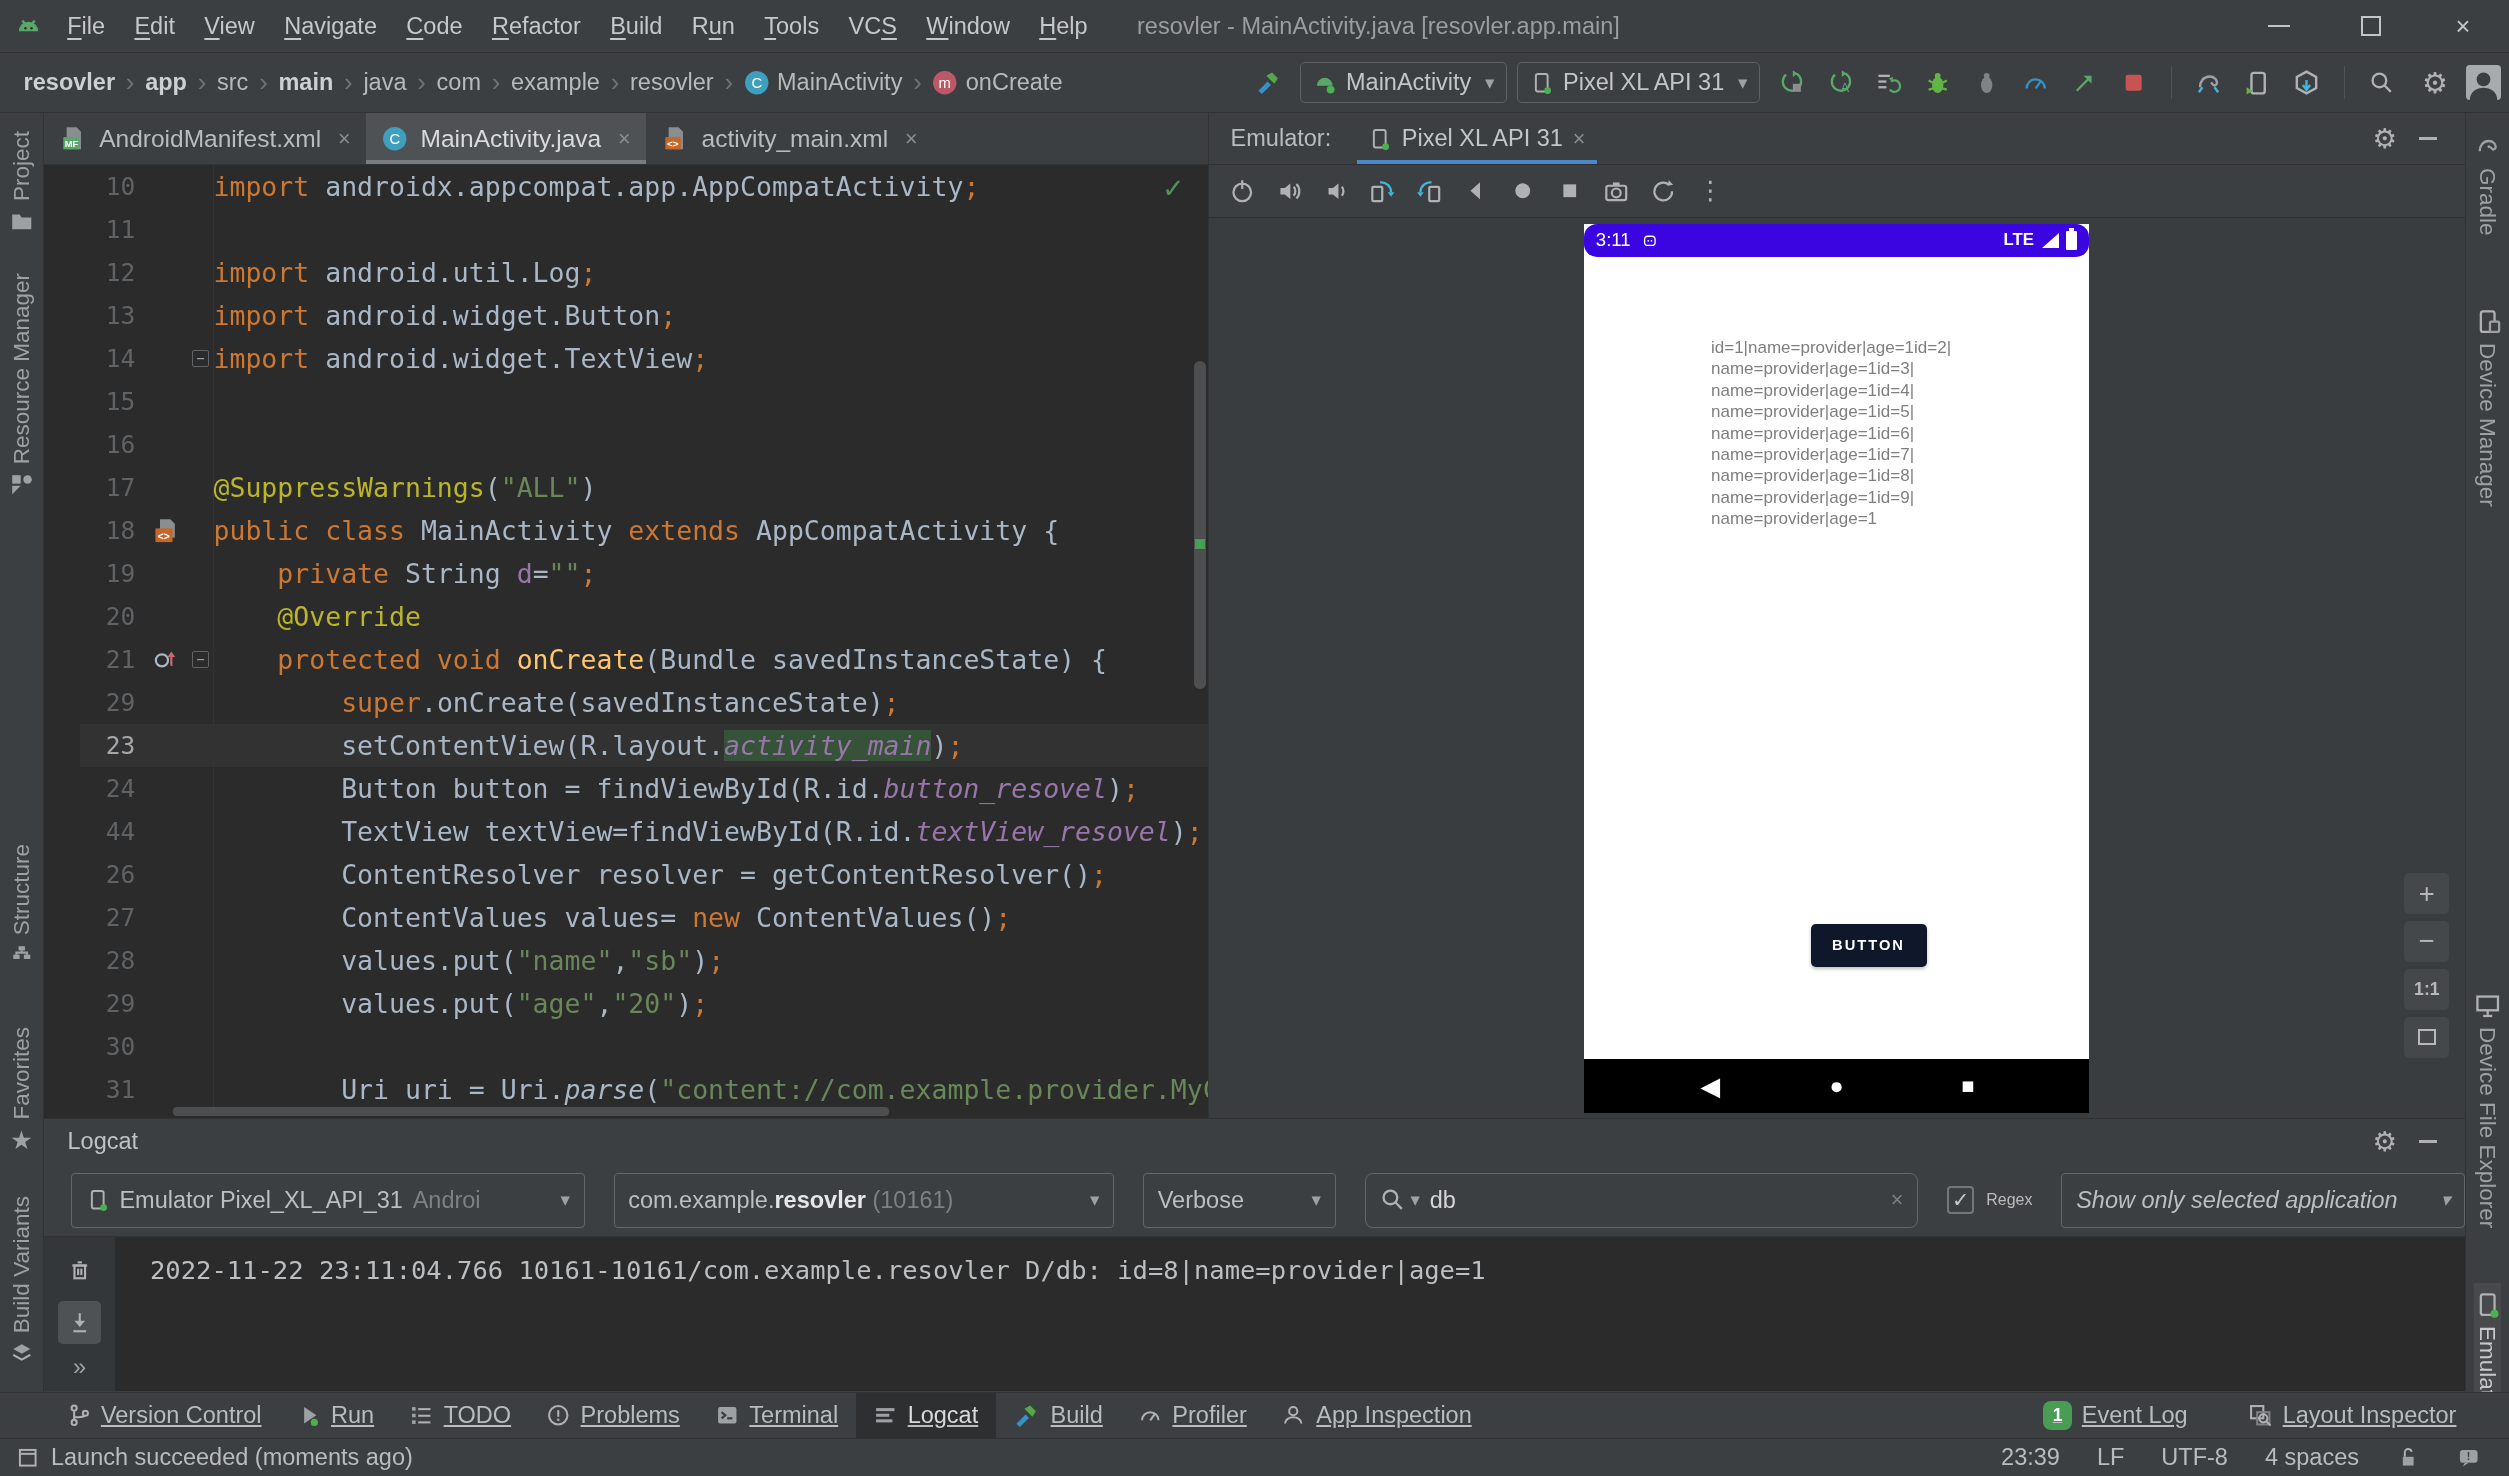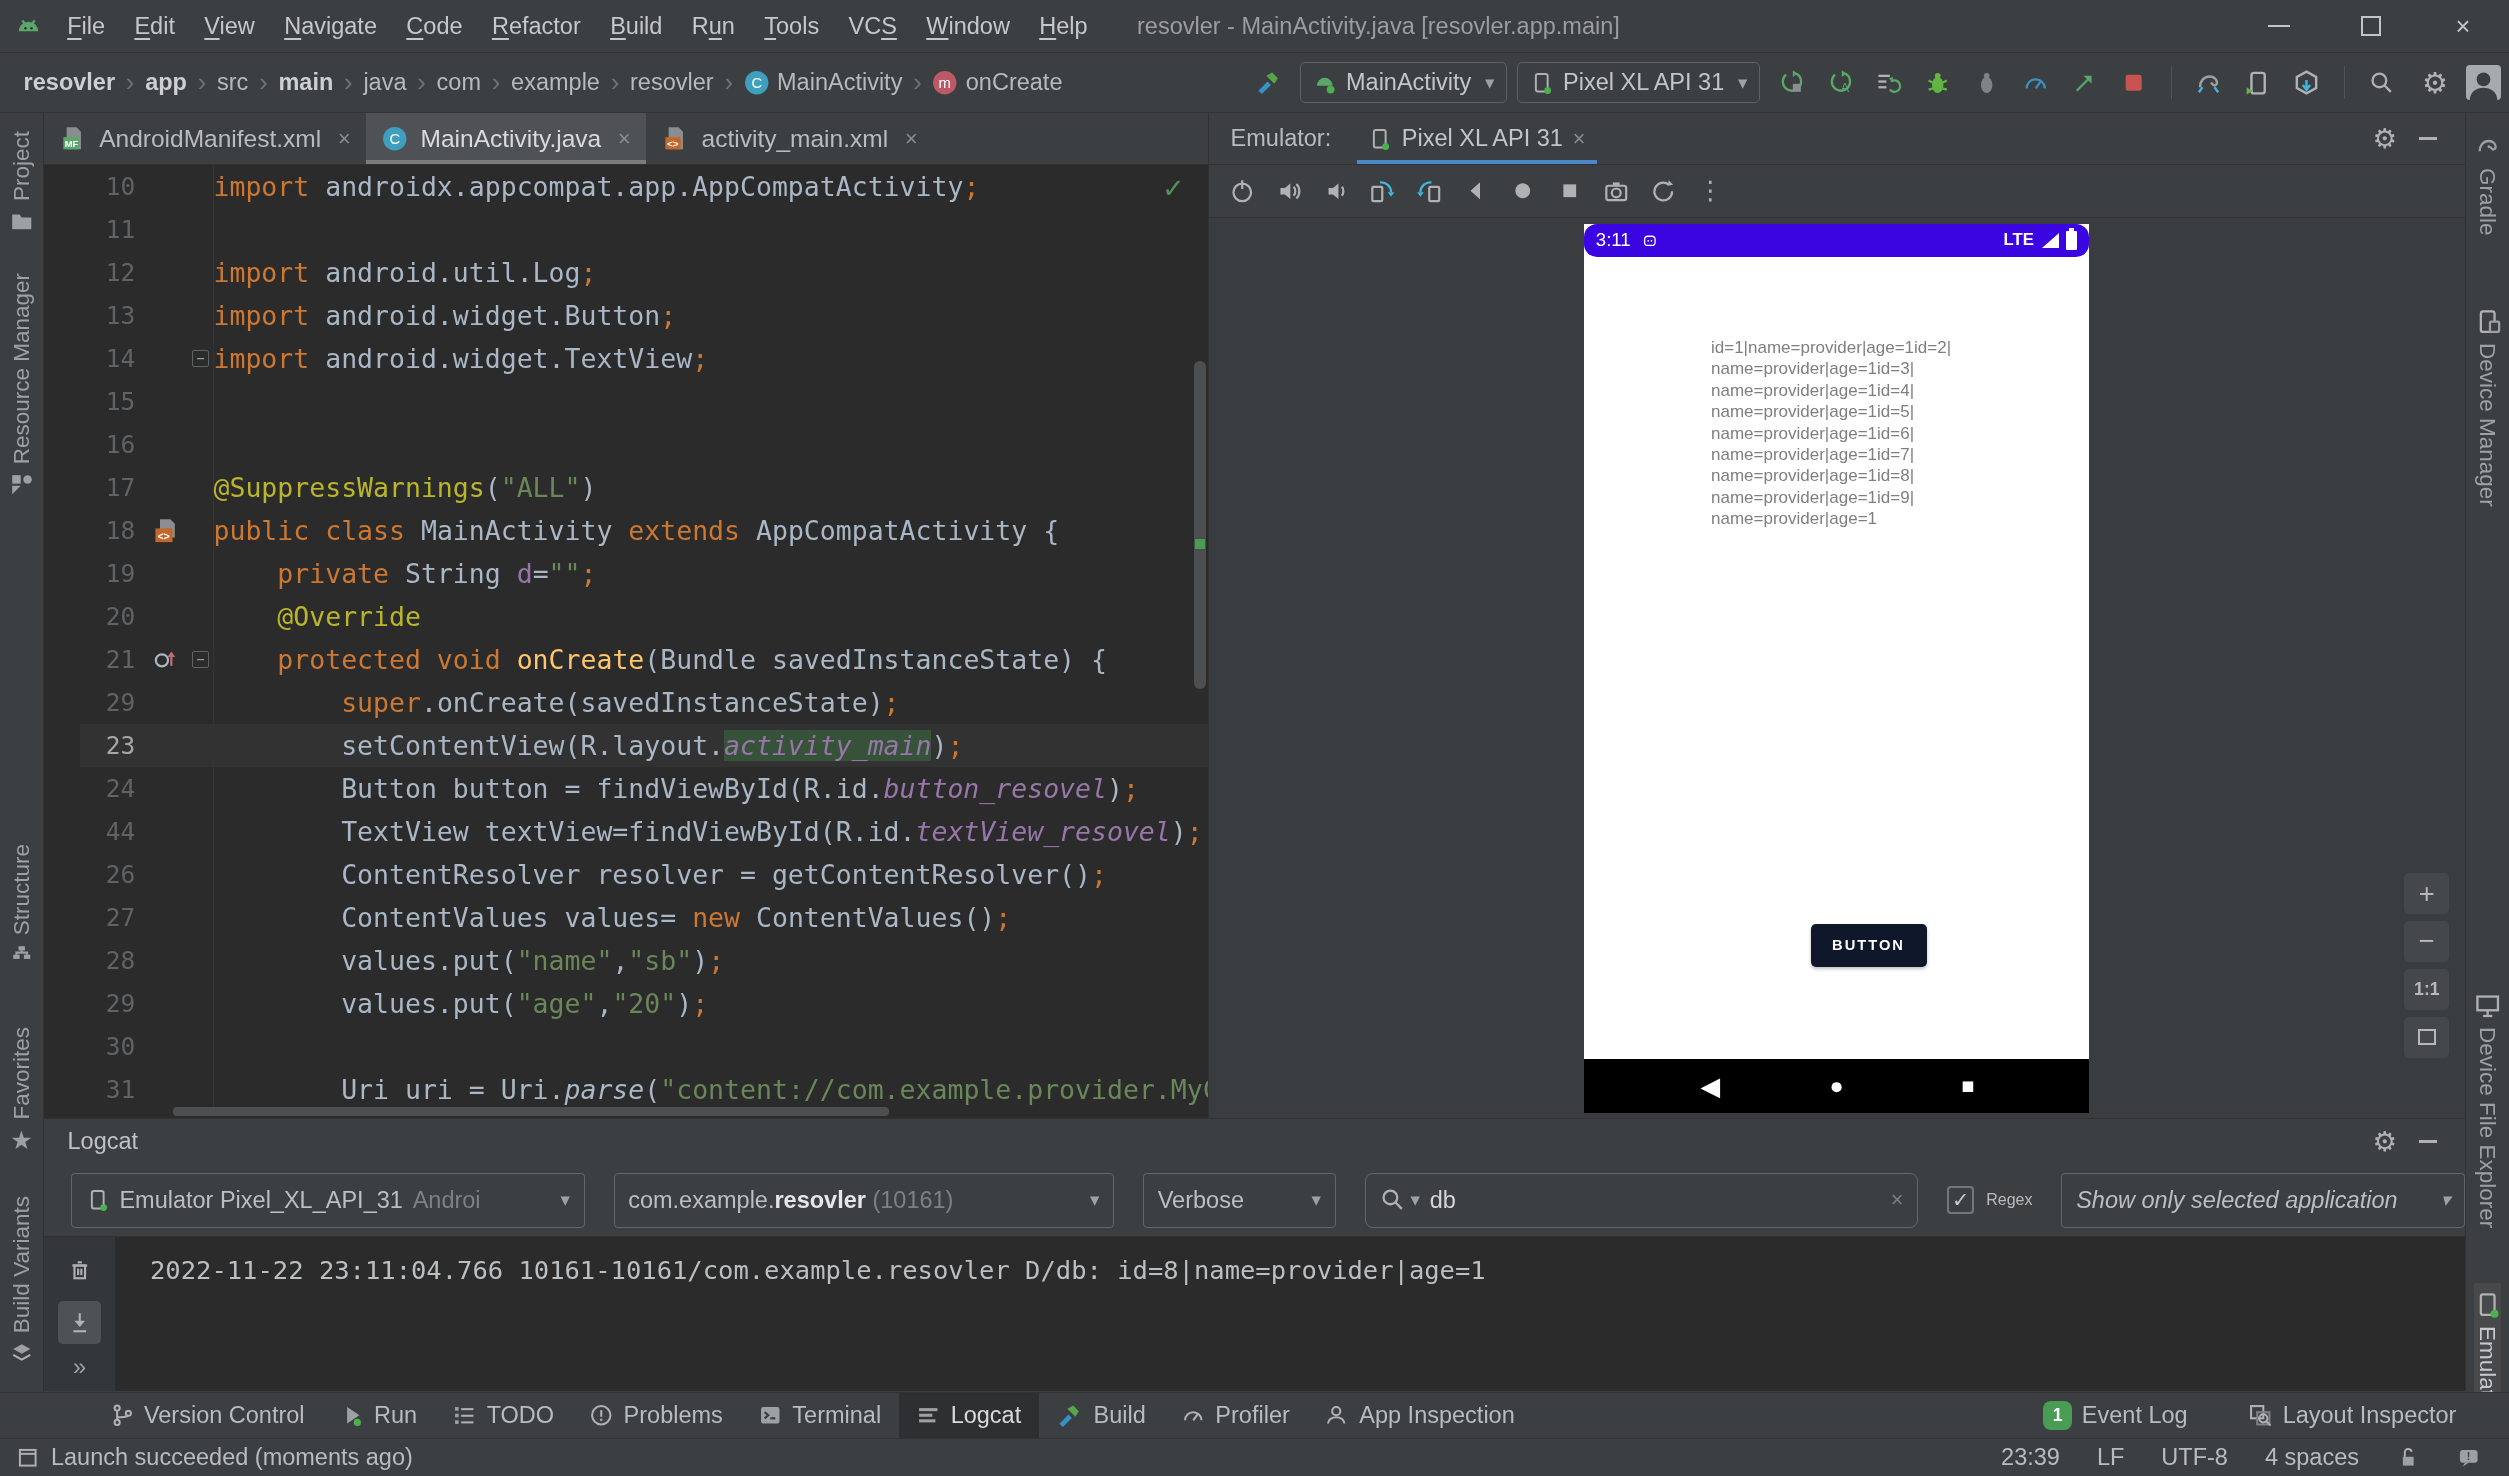--- a/index.html
+++ b/index.html
@@ -138,21 +138,21 @@
   #lcbody{flex:1;display:flex;background:var(--editor);border-top:1px solid var(--border);}
   #lcgutter{width:71px;background:#343739;display:flex;flex-direction:column;align-items:center;padding-top:11.8px;gap:9.8px;}
   .gbtn{width:43px;height:43px;display:flex;align-items:center;justify-content:center;border-radius:4.9px;}
   .gbtn.active{background:#4e5254;}
   #lcrows{flex:1;padding:11.8px 0 0 35px;font-family:"DejaVu Sans Mono",monospace;font-size:25.5px;
     line-height:43px;color:#bcbfc1;white-space:pre;}
   #lcexp{color:#9da1a4;font-size:23.5px;margin-top:auto;margin-bottom:9.8px;}
 
   
   #toolwinbar{position:absolute;left:0;right:0;top:1392px;height:46px;border-top:1px solid var(--border);
-    display:flex;align-items:stretch;background:var(--chrome);z-index:4;padding-left:92px;}
+    display:flex;align-items:stretch;background:var(--chrome);z-index:4;padding-left:49px;text-decoration:underline;}
   .twitem{display:flex;align-items:center;gap:9.8px;padding:0 17.6px;font-size:23.5px;color:#b9bcbf;}
   .twitem.active{background:#2d2f31;color:#d8dadc;}
   #twright{margin-left:auto;display:flex;align-items:stretch;padding-right:35px;gap:25.5px;}
   .badge{min-width:29px;height:29px;background:var(--green);border-radius:7.8px;color:#fff;font-size:17.6px;
     font-weight:bold;display:flex;align-items:center;justify-content:center;padding:0 3.9px;}
   #statusbar{position:absolute;left:0;right:0;top:1438px;height:38px;display:flex;align-items:center;
     padding:0 29px 0 15.7px;font-size:23.5px;color:#b9bcbf;background:var(--chrome);z-index:4;border-top:1px solid var(--border);}
   #statusbar .msg{margin-left:11.8px;}
   #sbright{margin-left:auto;display:flex;align-items:center;gap:37px;}
 </style>

